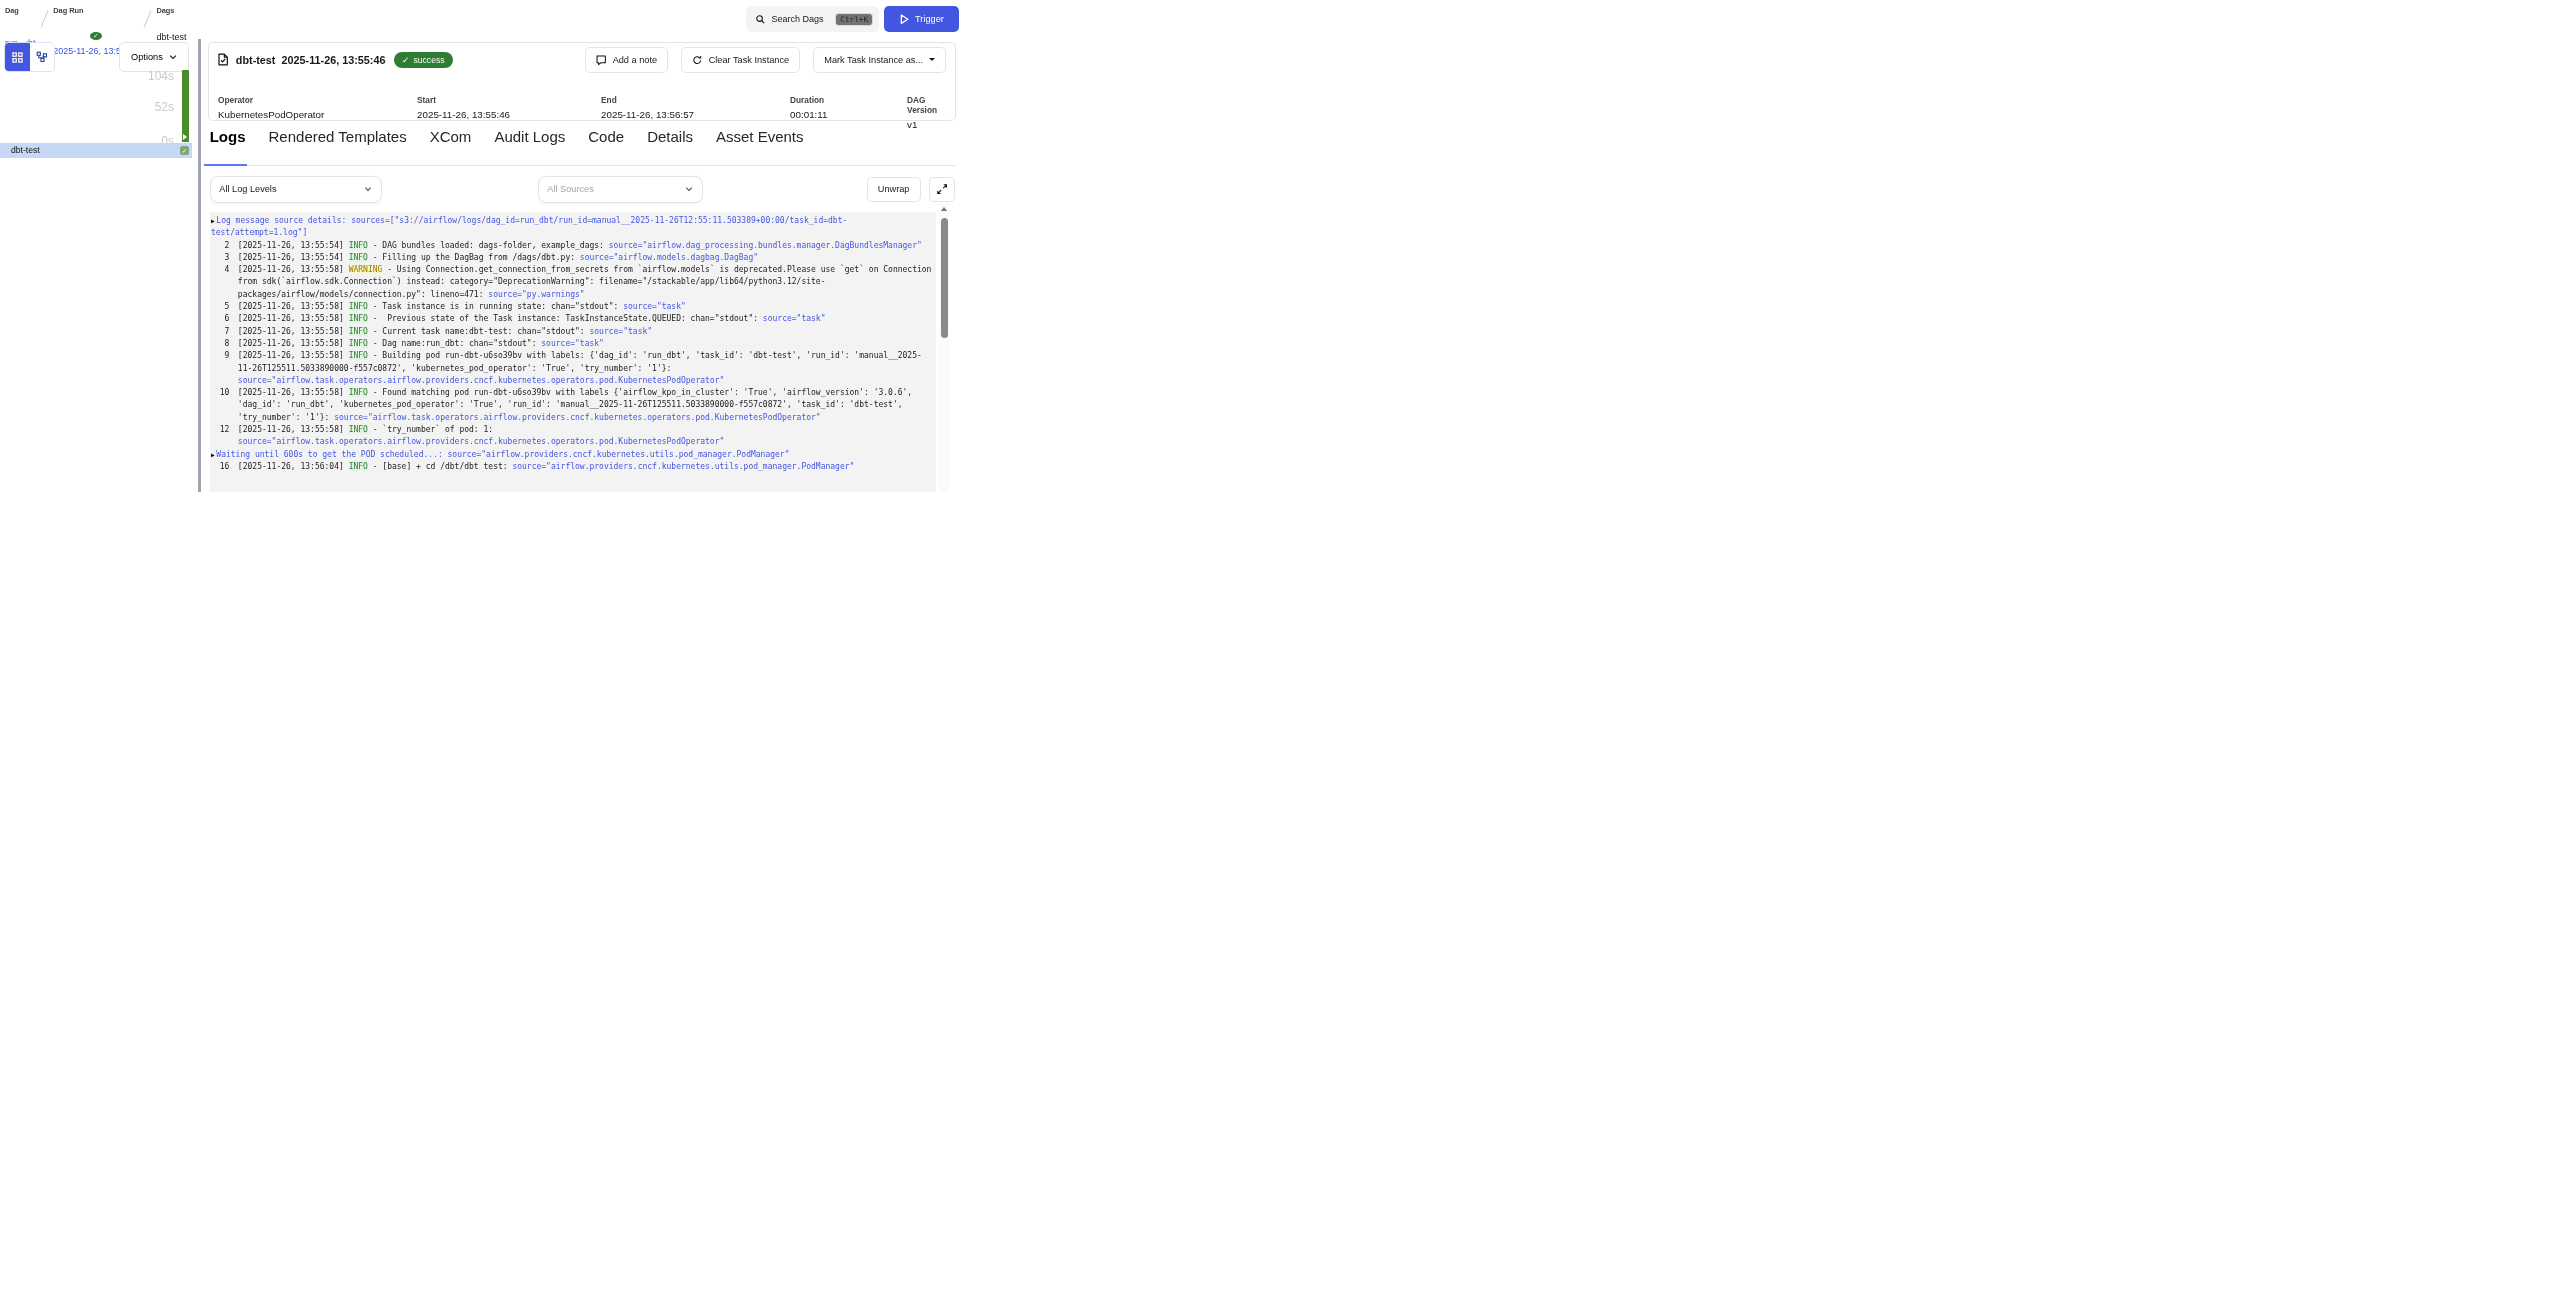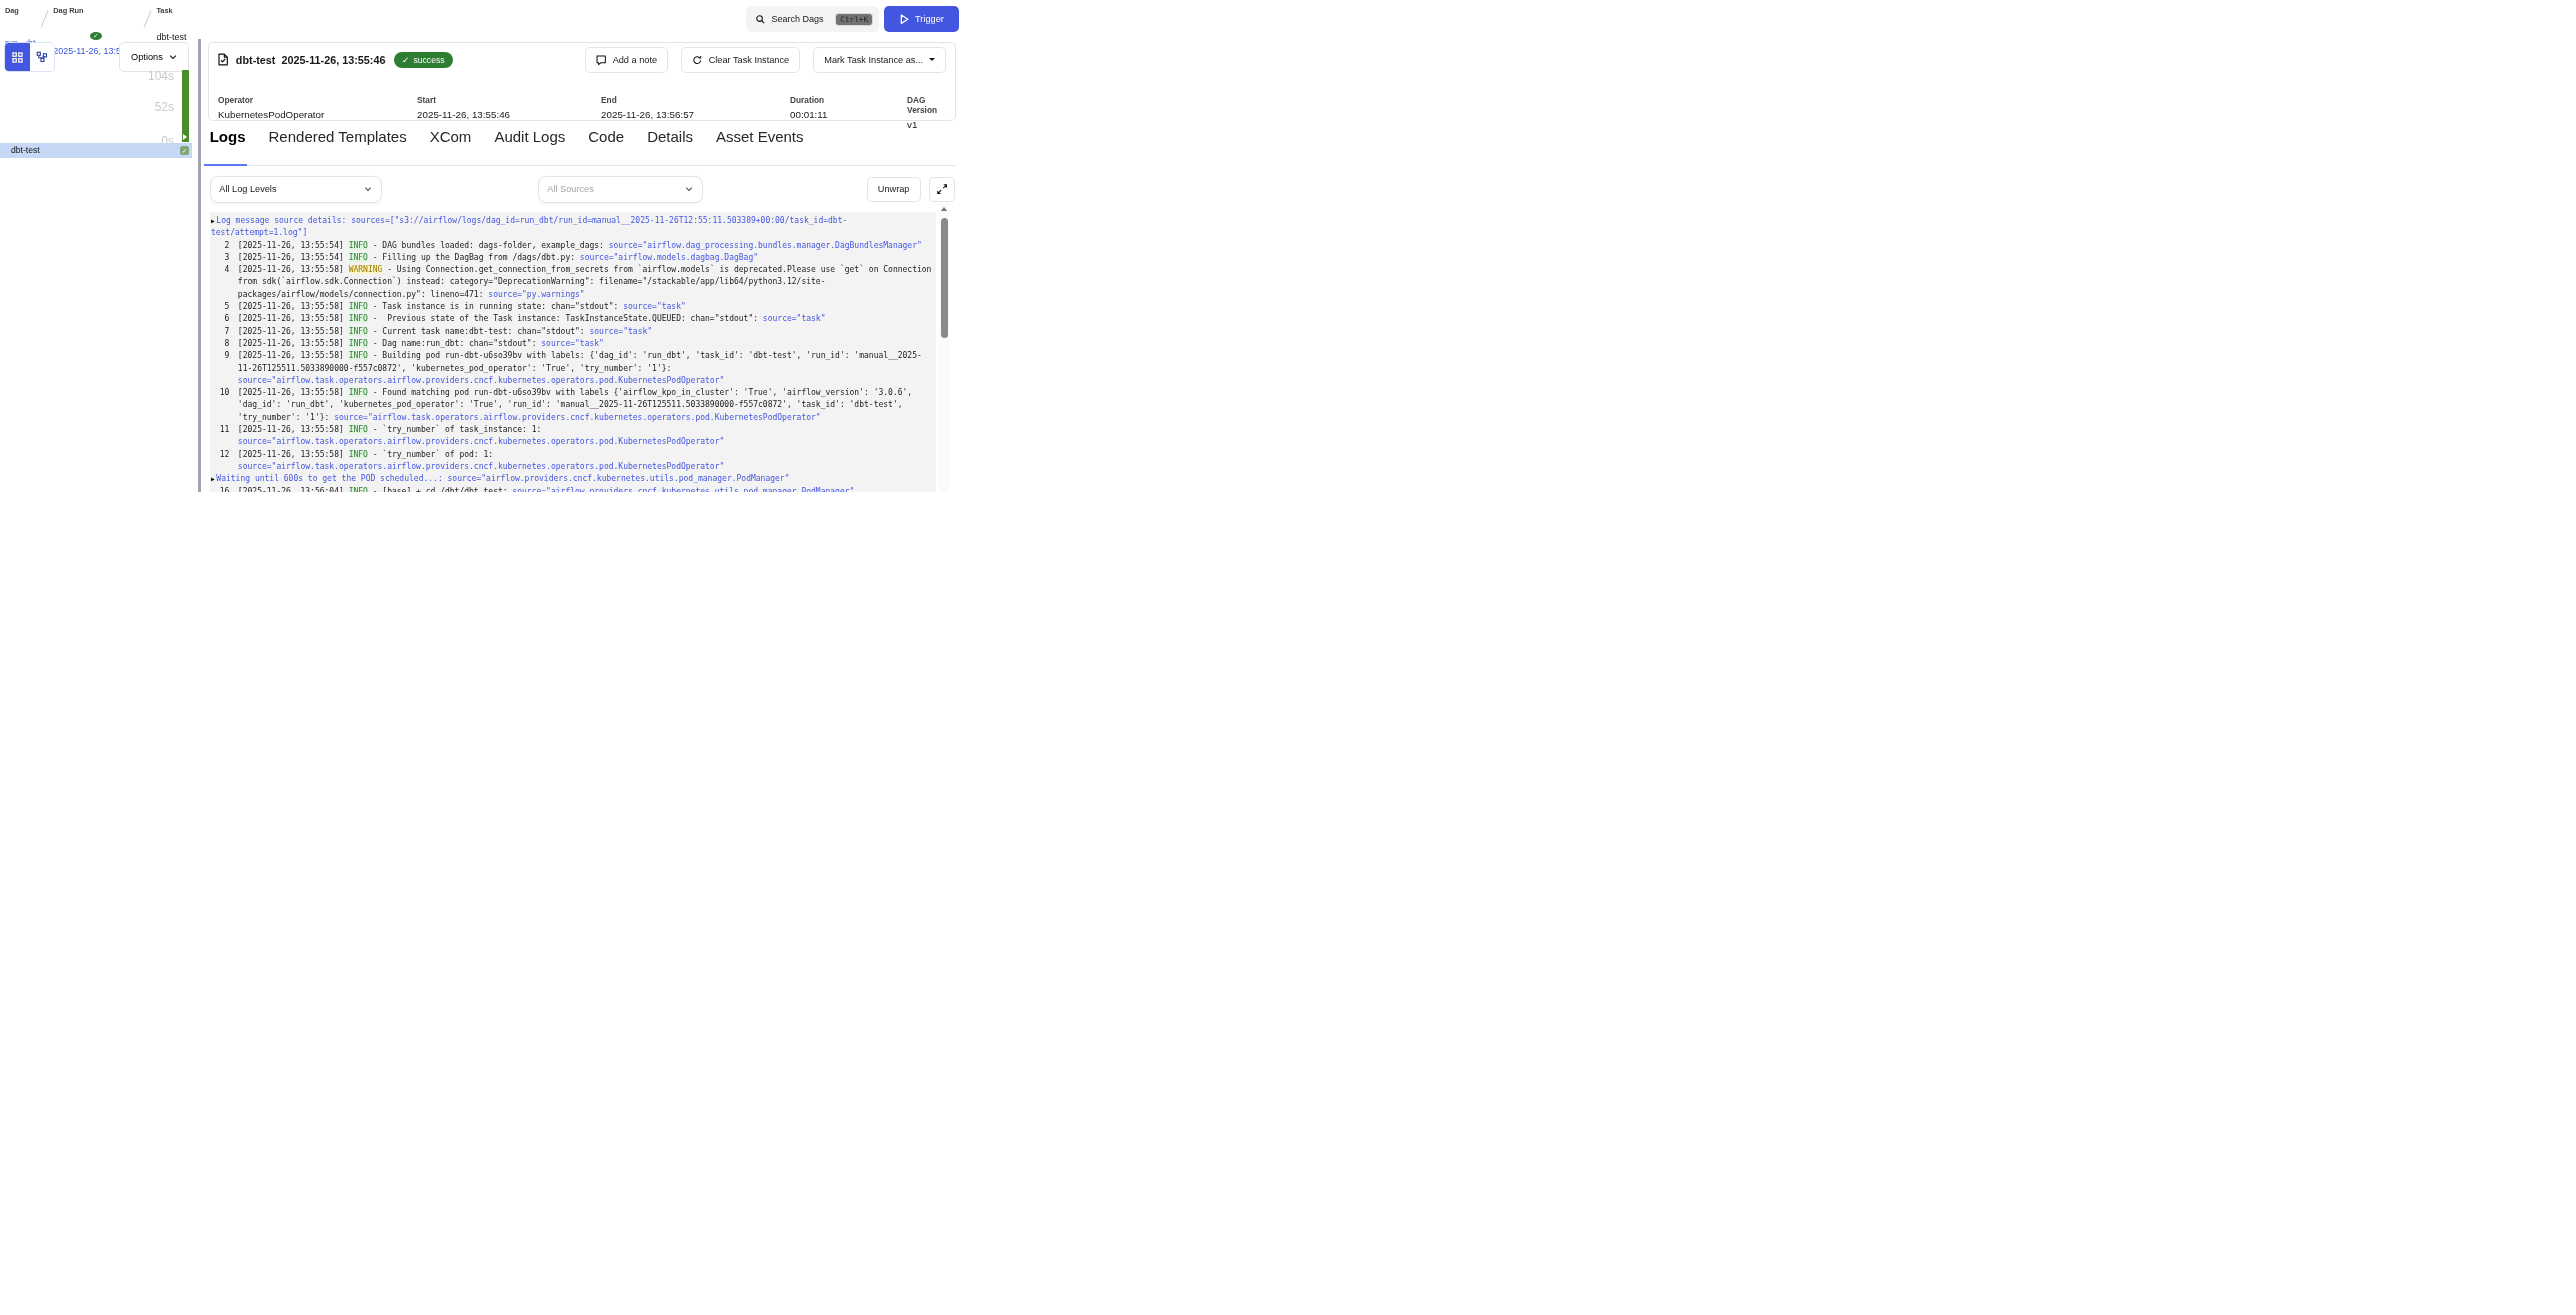--- a/index.html
+++ b/index.html
@@ -121,21 +121,21 @@
   <span class="slash"></span>
   <div class="crumb">
     <span class="crumb-label">Dag Run</span>
     <span class="crumb-row">
       <span class="runcheck">✓</span>
       <a class="crumb-link">2025-11-26, 13:55:07</a>
     </span>
   </div>
   <span class="slash"></span>
   <div class="crumb">
-    <span class="crumb-label">Task</span>
+    <span class="crumb-label">Dags</span>
     <span class="crumb-row">
       <span class="crumb-plain">dbt-test</span>
     </span>
   </div>
   <div class="top-spacer"></div>
   <div class="searchbox">
     <span>
       <svg width="10.4" height="10.4" viewBox="0 0 24 24" fill="none" stroke="#18181b" stroke-width="2.6">
           <circle cx="10.5" cy="10.5" r="6.5"></circle>
           <line x1="15.5" y1="15.5" x2="21" y2="21"></line>
@@ -329,24 +329,20 @@
           </div>
           <div class="log-entry">
             <span class="lineno">9</span>
             <div class="log-text"><span class="seg-plain">[2025-11-26, 13:55:58] </span><span class="seg-info">INFO</span><span class="seg-plain"> - Building pod run-dbt-u6so39bv with labels: {'dag_id': 'run_dbt', 'task_id': 'dbt-test', 'run_id': 'manual__2025-11-26T125511.5033890000-f557c0872', 'kubernetes_pod_operator': 'True', 'try_number': '1'}: </span><span class="seg-link">source="airflow.task.operators.airflow.providers.cncf.kubernetes.operators.pod.KubernetesPodOperator"</span></div>
           </div>
           <div class="log-entry">
             <span class="lineno">10</span>
             <div class="log-text"><span class="seg-plain">[2025-11-26, 13:55:58] </span><span class="seg-info">INFO</span><span class="seg-plain"> - Found matching pod run-dbt-u6so39bv with labels {'airflow_kpo_in_cluster': 'True', 'airflow_version': '3.0.6', 'dag_id': 'run_dbt', 'kubernetes_pod_operator': 'True', 'run_id': 'manual__2025-11-26T125511.5033890000-f557c0872', 'task_id': 'dbt-test', 'try_number': '1'}: </span><span class="seg-link">source="airflow.task.operators.airflow.providers.cncf.kubernetes.operators.pod.KubernetesPodOperator"</span></div>
           </div>
           <div class="log-entry">
-            <span class="lineno">11</span>
-            <div class="log-text"><span class="seg-plain">[2025-11-26, 13:55:58] </span><span class="seg-info">INFO</span><span class="seg-plain"> - `try_number` of task_instance: 1: </span><span class="seg-link">source="airflow.task.operators.airflow.providers.cncf.kubernetes.operators.pod.KubernetesPodOperator"</span></div>
-          </div>
-          <div class="log-entry">
             <span class="lineno">12</span>
             <div class="log-text"><span class="seg-plain">[2025-11-26, 13:55:58] </span><span class="seg-info">INFO</span><span class="seg-plain"> - `try_number` of pod: 1: </span><span class="seg-link">source="airflow.task.operators.airflow.providers.cncf.kubernetes.operators.pod.KubernetesPodOperator"</span></div>
           </div>
           <div class="log-entry arrow-entry">
             <div class="log-text"><span class="tri">▶</span><span class="seg-link">Waiting until 600s to get the POD scheduled...: source="airflow.providers.cncf.kubernetes.utils.pod_manager.PodManager"</span></div>
           </div>
           <div class="log-entry">
             <span class="lineno">16</span>
             <div class="log-text"><span class="seg-plain">[2025-11-26, 13:56:04] </span><span class="seg-info">INFO</span><span class="seg-plain"> - [base] + cd /dbt/dbt test: </span><span class="seg-link">source="airflow.providers.cncf.kubernetes.utils.pod_manager.PodManager"</span></div>
           </div>

